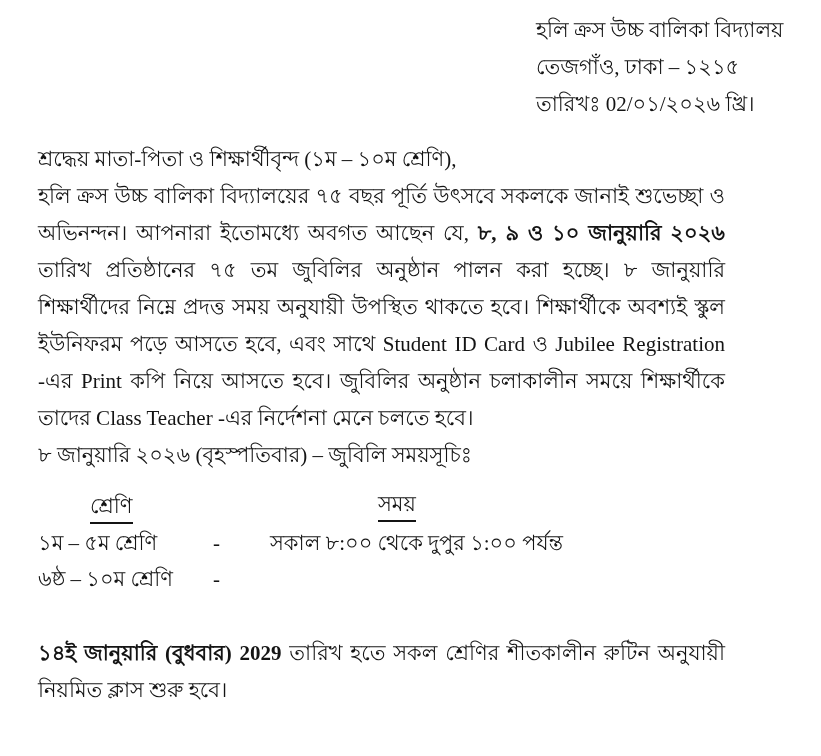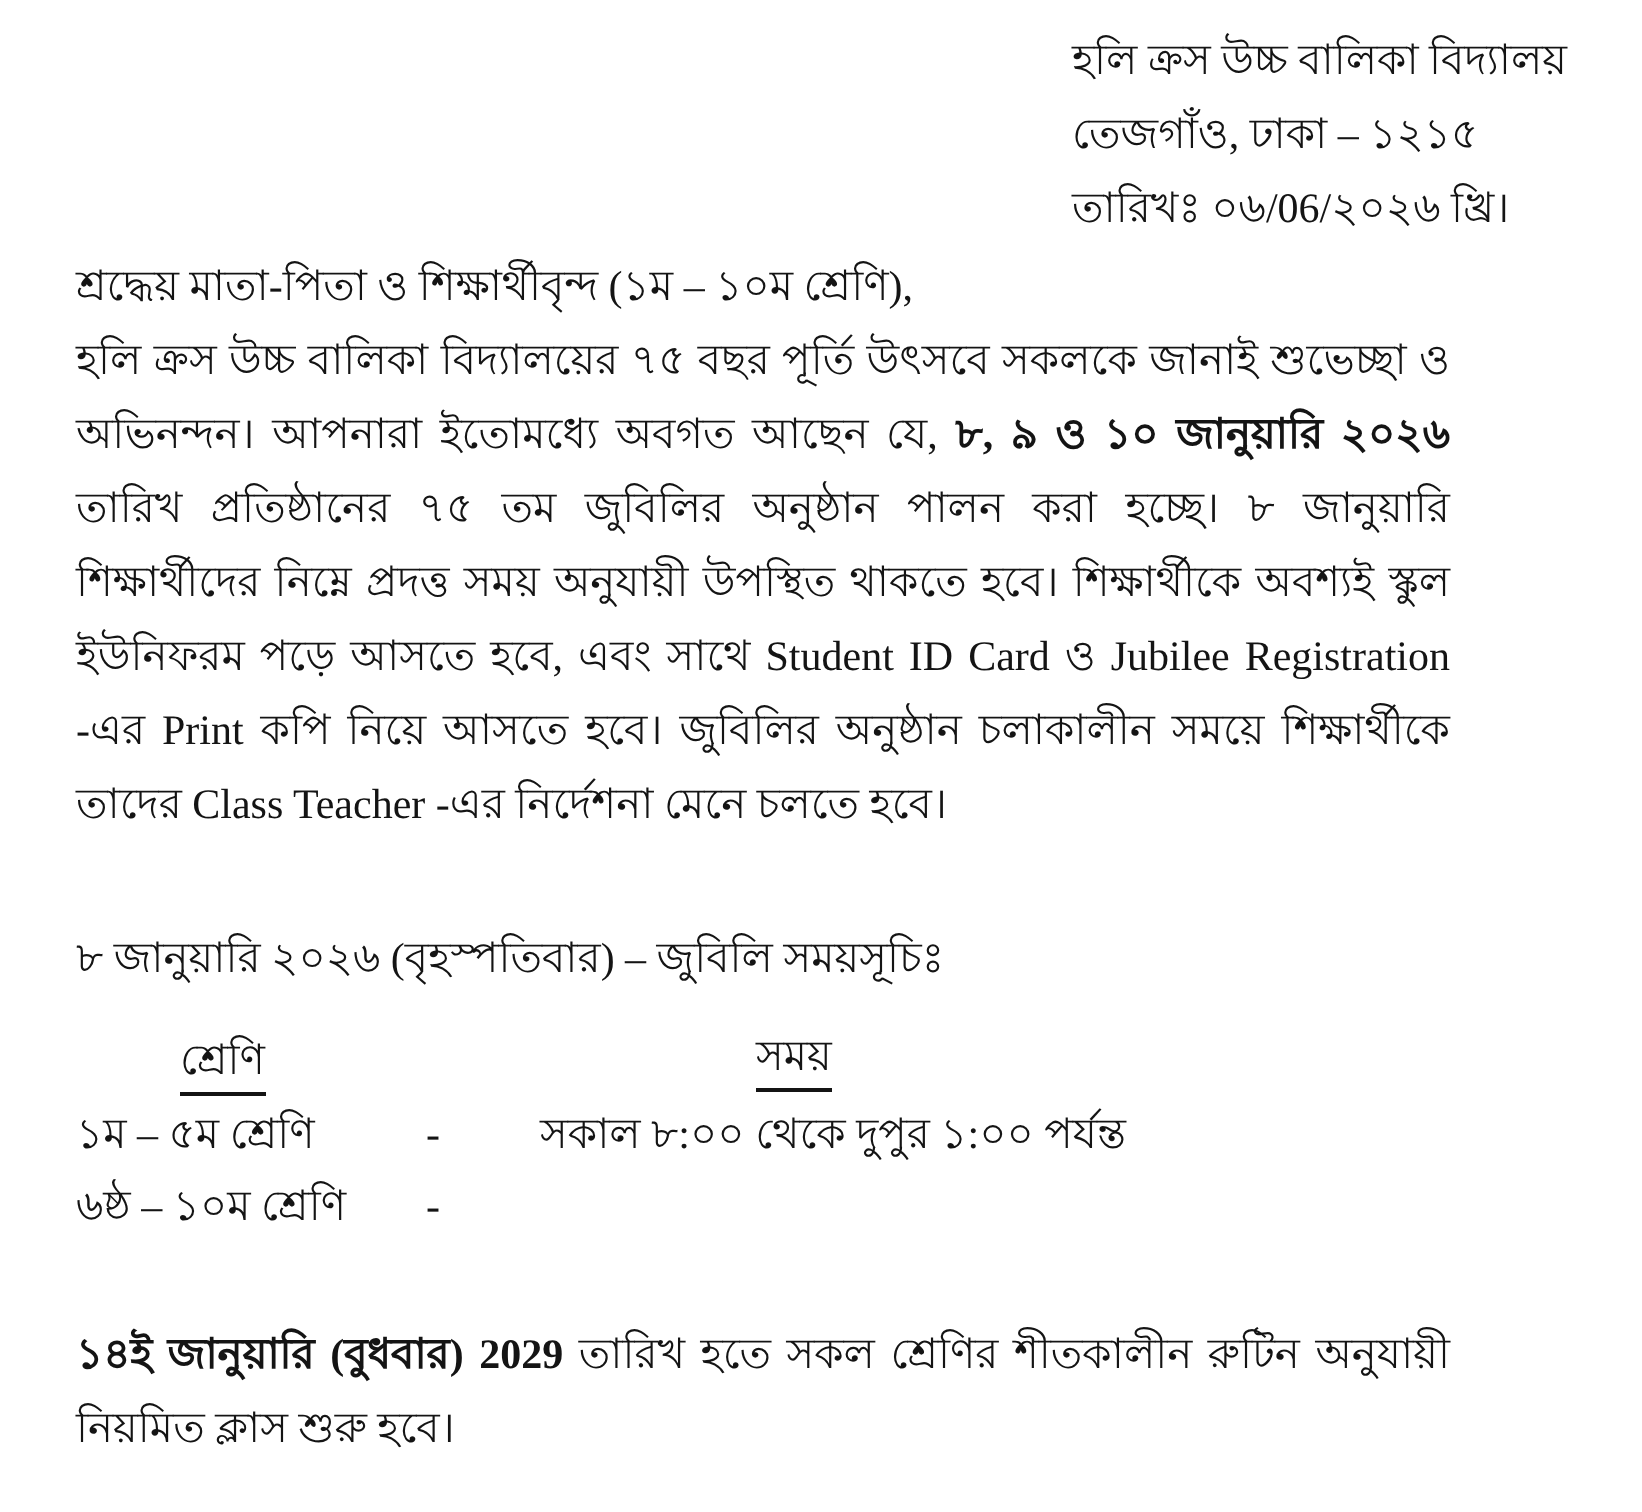--- a/index.html
+++ b/index.html
@@ -17,25 +17,25 @@
     padding: 12px 30px 0 38px;
     font-size: 21px;
     line-height: 37px;
     border-radius: 28px;
   }
   .letterhead {
     margin-left: 498px;
     text-align: left;
   }
   .letterhead div { white-space: nowrap; }
-  .greeting { margin-top: 2px; }
+  .greeting { margin-top: 18px; }
   .body-paragraph {
     text-align: justify;
   }
-  .schedule-heading { margin-top: 40px; }
+  .schedule-heading { }
   .schedule-header-row {
     position: relative;
     margin-top: 14px;
     height: 37px;
   }
   .col-head {
     display: inline-block;
     border-bottom: 2px solid #141414;
     padding-bottom: 1px;
     line-height: 30px;
@@ -53,21 +53,21 @@
   b, .seg-bold { font-weight: bold; }
 </style>
 </head>
 <body>
 
 <div class="page">
 
   <div class="letterhead">
     <div>হলি ক্রস উচ্চ বালিকা বিদ্যালয়</div>
     <div>তেজগাঁও, ঢাকা – ১২১৫</div>
-    <div>তারিখঃ ০৬/06/২০২৬ খ্রি।</div>
+    <div>তারিখঃ 02/০১/২০২৬ খ্রি।</div>
   </div>
 
   <div class="greeting">শ্রদ্ধেয় মাতা-পিতা ও শিক্ষার্থীবৃন্দ (১ম – ১০ম শ্রেণি),</div>
 
   <div class="body-paragraph"><span>হলি ক্রস উচ্চ বালিকা বিদ্যালয়ের ৭৫ বছর পূর্তি উৎসবে সকলকে জানাই শুভেচ্ছা ও অভিনন্দন। আপনারা ইতোমধ্যে অবগত আছেন যে, </span><span class="seg-bold">৮, ৯ ও ১০ জানুয়ারি ২০২৬</span><span> তারিখ প্রতিষ্ঠানের ৭৫ তম জুবিলির অনুষ্ঠান পালন করা হচ্ছে। ৮ জানুয়ারি শিক্ষার্থীদের নিম্নে প্রদত্ত সময় অনুযায়ী উপস্থিত থাকতে হবে। শিক্ষার্থীকে অবশ্যই স্কুল ইউনিফরম পড়ে আসতে হবে, এবং সাথে Student ID Card ও Jubilee Registration -এর Print কপি নিয়ে আসতে হবে। জুবিলির অনুষ্ঠান চলাকালীন সময়ে শিক্ষার্থীকে তাদের Class Teacher -এর নির্দেশনা মেনে চলতে হবে।</span></div>
 
   <div class="schedule-heading">৮ জানুয়ারি ২০২৬ (বৃহস্পতিবার) – জুবিলি সময়সূচিঃ</div>
 
   <div class="schedule-header-row">
     <span class="col-head col-head-class">শ্রেণি</span>

